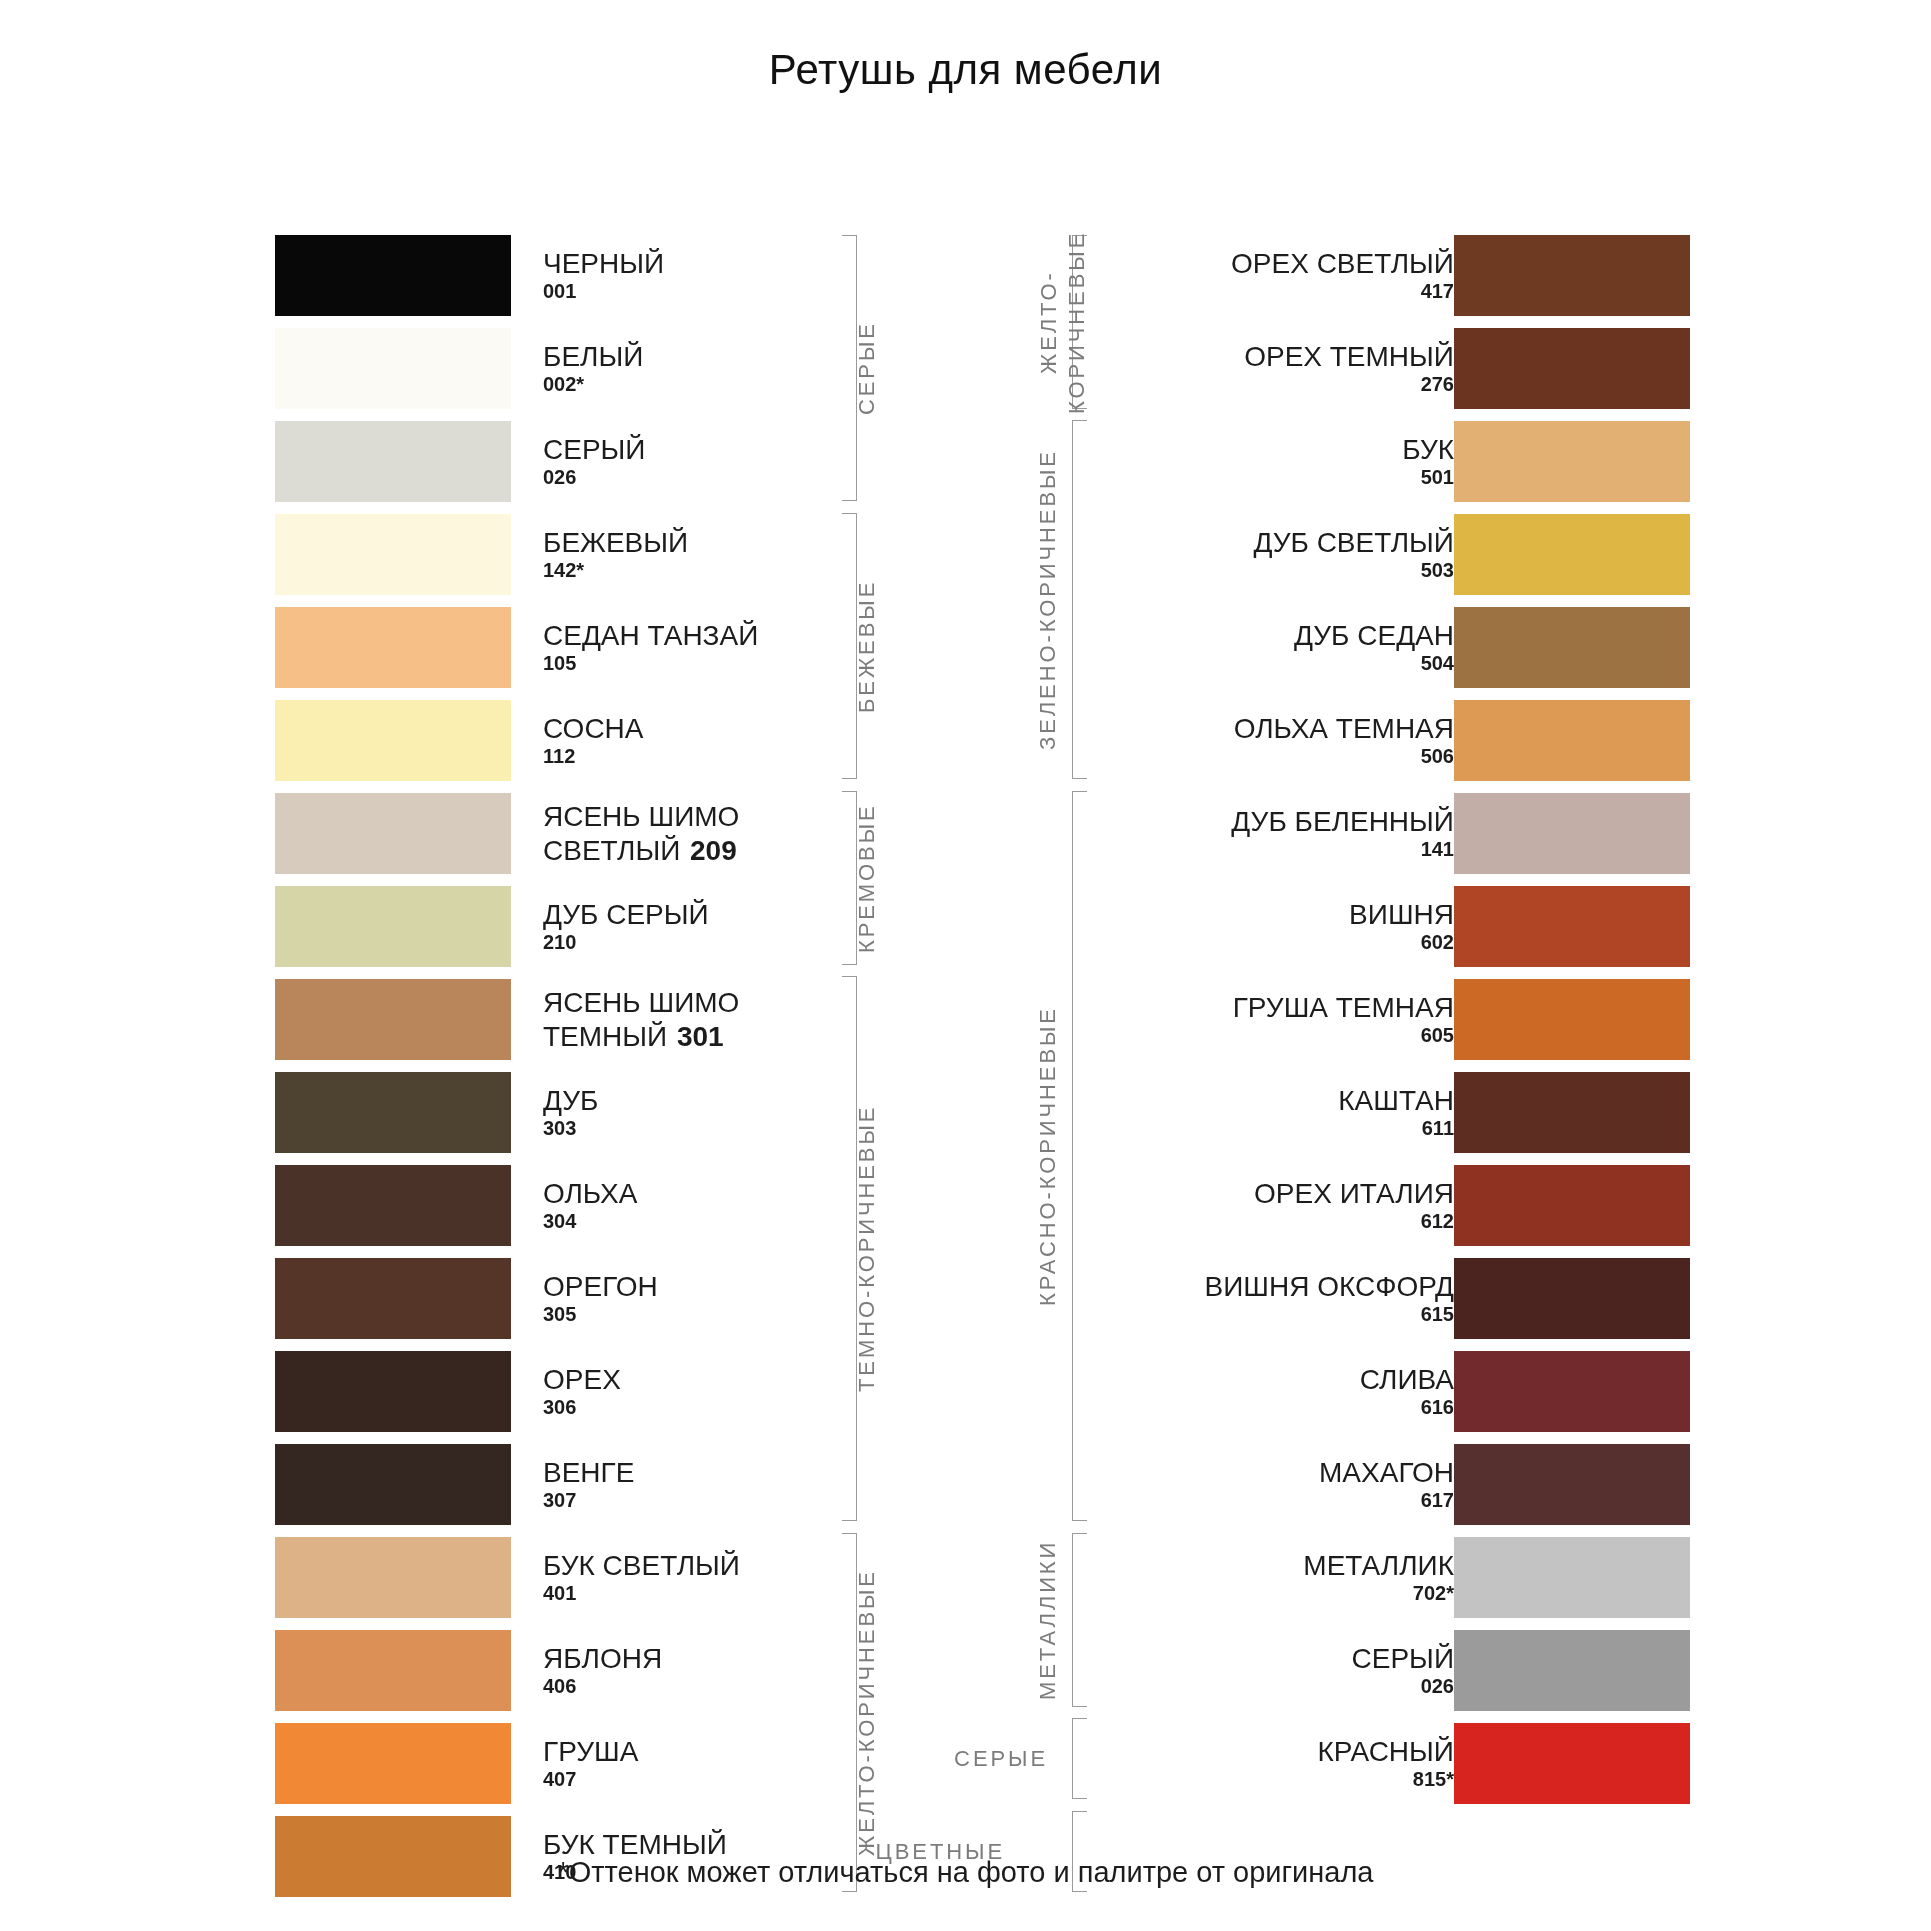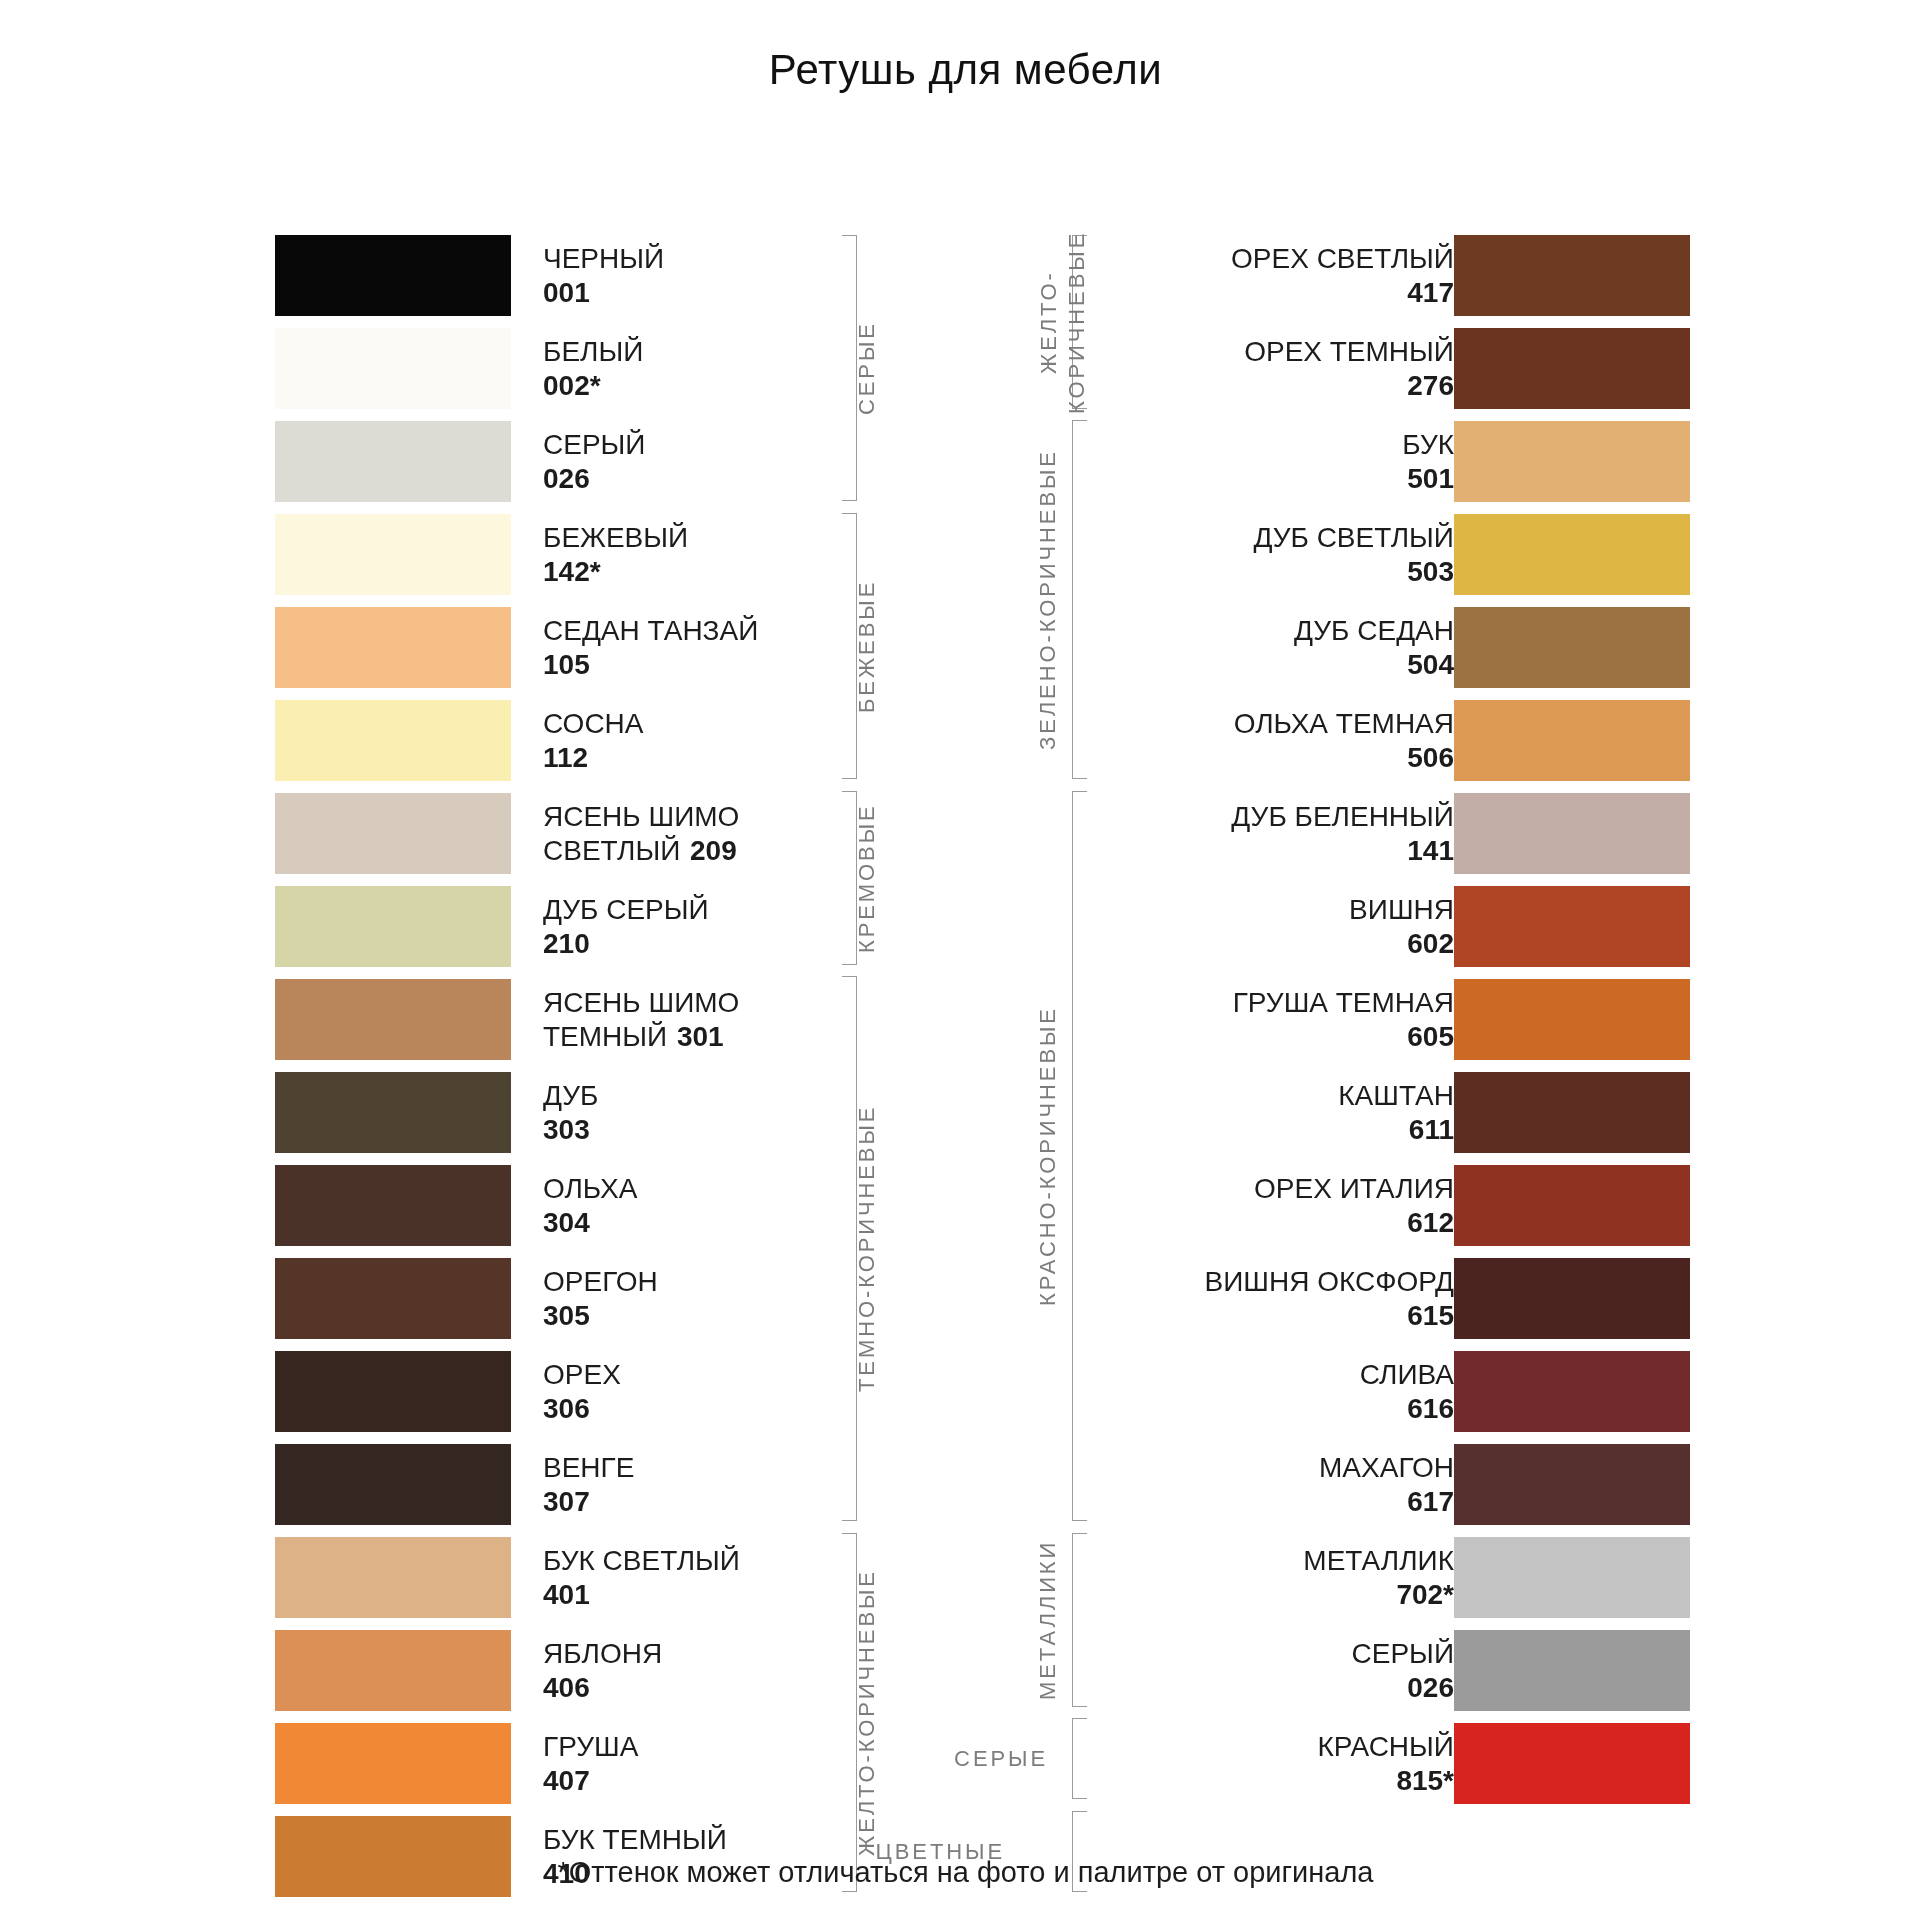--- a/index.html
+++ b/index.html
@@ -50,21 +50,21 @@
     justify-content: center;
     line-height: 1.18;
   }
   .name {
     font-size: 28px;
     font-weight: 400;
     color: #1c1c1c;
     white-space: nowrap;
   }
   .code {
-    font-size: 28px;
+    font-size: 20px;
     font-weight: 700;
     color: #1c1c1c;
   }
   .name .inline-code {
     font-weight: 700;
     margin-left: 9.7px;
   }
 
   
   .col-left .row .labels {

